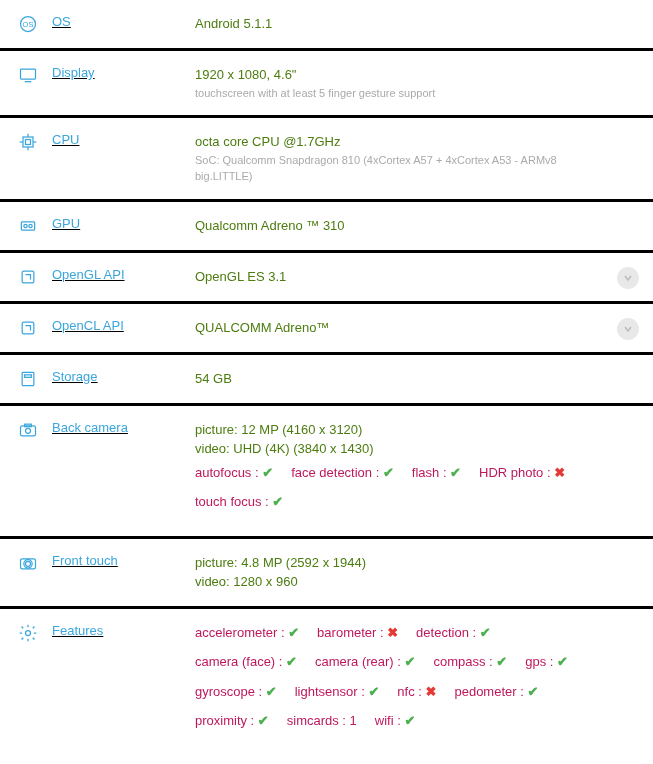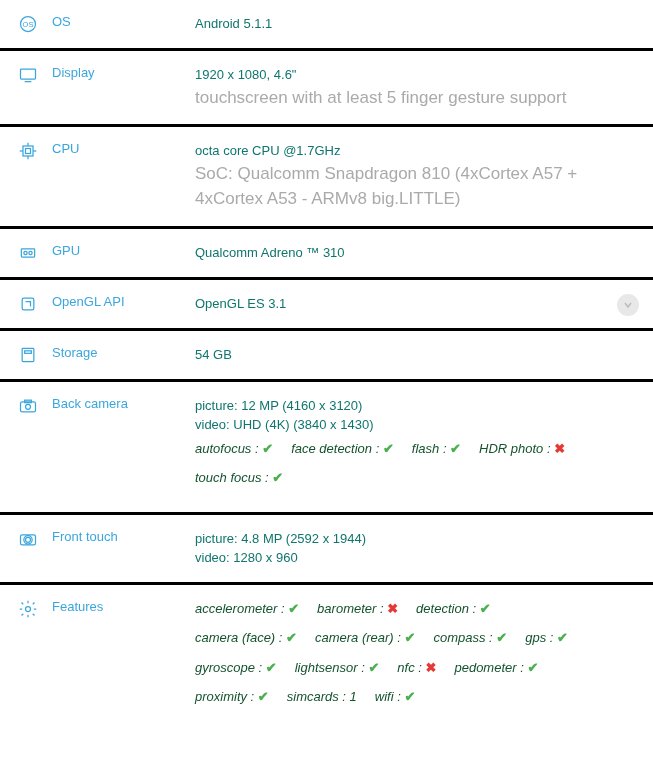--- a/index.html
+++ b/index.html
@@ -1,31 +1,31 @@
 <!DOCTYPE html>
 <html><head>
 <meta charset="utf-8">
 <style>
 * { box-sizing: border-box; margin: 0; padding: 0; }
 body { font-family: Arial, Helvetica, sans-serif; background: #fff; width: 653px; }
 .spec-table { width: 100%; border-collapse: collapse; }
 .spec-row { border-top: 3px solid #000000; }
 .spec-row:first-child { border-top: none; }
-.spec-label { width: 185px; padding: 14px 10px 14px 18px; vertical-align: top; }
+.spec-label { width: 185px; padding: 14px 10px 14px 18px; vertical-align: top; text-decoration: underline; }
 .spec-label-inner { display: flex; align-items: flex-start; gap: 14px; }
 .spec-icon { width: 20px; height: 20px; color: #3ba6dd; flex-shrink: 0; display:flex; align-items:center; justify-content:center; }
 .spec-icon svg { width: 20px; height: 20px; stroke: #3ba6dd; fill: none; stroke-width: 1.5; }
 .spec-link { color: #3ba6dd; font-size: 13px; text-decoration: none; cursor: pointer; }
 .spec-value { padding: 14px 40px 14px 10px; vertical-align: top; color: #666; font-size: 13px; line-height: 1.5; position: relative; }
-.spec-value-main { color: #0f766e; }
-.spec-value-sub { color: #aaa; font-size: 17px; }
+.spec-value-main { color: #4d7c0f; }
+.spec-value-sub { color: #aaa; font-size: 11px; }
 .expand-icon { position: absolute; right: 14px; top: 14px; width: 22px; height: 22px; border-radius: 50%; background: #e8e8e8; display:flex; align-items:center; justify-content:center; color:#bbb; font-size:12px; cursor:pointer; }
 .feat-line { margin-bottom: 10px; }
 .feat-item { display:inline-block; margin-right: 18px; white-space: nowrap; }
-.feat-label { color: #14532d; font-style: italic; }
+.feat-label { color: #be185d; }
 .check { color: #4caf50; font-weight: bold; }
 .cross { color: #e53935; font-weight: bold; }
 </style>
 </head>
 <body>
 
 <table class="spec-table">
 
 <tbody>
       <tr class="spec-row">
@@ -114,20 +114,41 @@
   <td class="spec-value">
     <span class="spec-value-main">OpenGL ES 3.1</span>
     <span class="expand-icon">
             <svg width="10" height="10" viewBox="0 0 10 10">
               <path d="M2 3 L5 7 L8 3" stroke="#bbb" fill="none" stroke-width="1.5"></path>
             </svg>
           </span>
   </td>
 </tr>
 
+<tr class="spec-row">
+  <td class="spec-label">
+          <div class="spec-label-inner">
+    <span class="spec-icon">
+              <svg viewBox="0 0 24 24">
+                <rect x="5" y="5" width="14" height="14" rx="2"></rect>
+                <polyline points="9,9 15,9 15,15"></polyline>
+              </svg>
+            </span>
+    <a class="spec-link">OpenCL API</a>
+  </div>
+        </td>
+  <td class="spec-value">
+    <span class="spec-value-main">QUALCOMM Adreno™</span>
+    <span class="expand-icon">
+            <svg width="10" height="10" viewBox="0 0 10 10">
+              <path d="M2 3 L5 7 L8 3" stroke="#bbb" fill="none" stroke-width="1.5"></path>
+            </svg>
+          </span>
+  </td>
+</tr>
 
 
 <tr class="spec-row">
   <td class="spec-label">
           <div class="spec-label-inner">
     <span class="spec-icon">
               <svg viewBox="0 0 24 24">
                 <rect x="5" y="4" width="14" height="16" rx="1"></rect>
                 <rect x="8" y="7" width="8" height="3"></rect>
               </svg>

